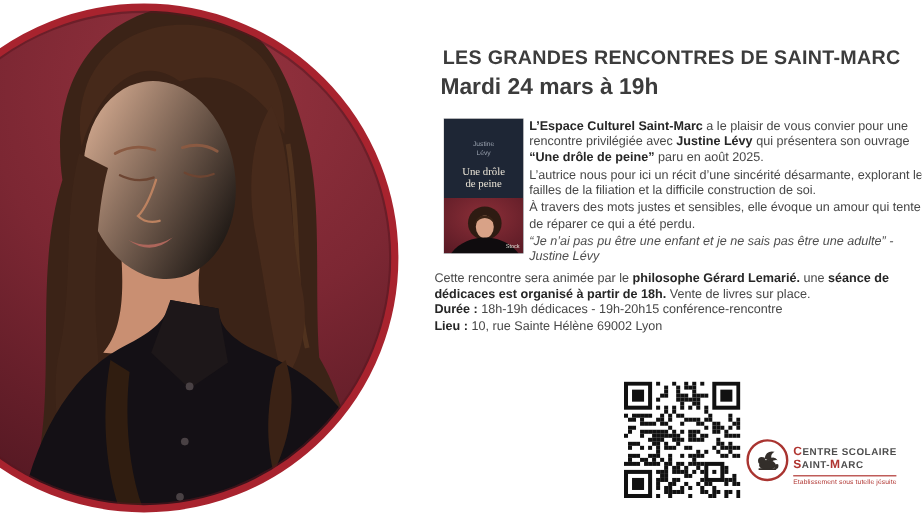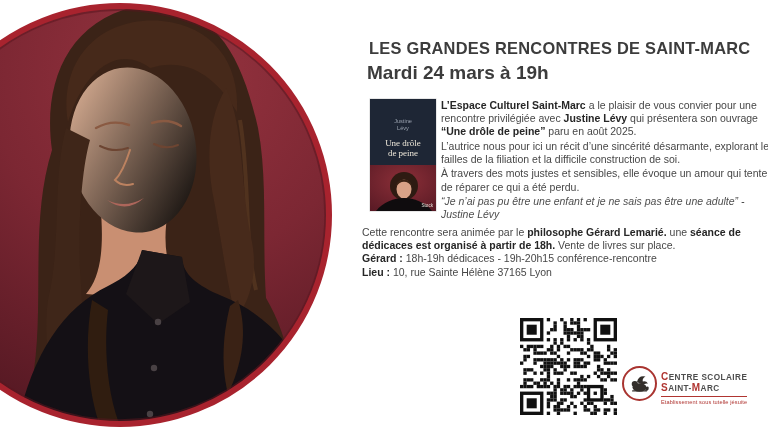--- a/index.html
+++ b/index.html
@@ -130,22 +130,22 @@
 
       <div class="paragraphs">
         <p><b>L’Espace Culturel Saint-Marc</b><span> a le plaisir de vous convier pour une rencontre privilégiée avec </span><b>Justine Lévy</b><span> qui présentera son ouvrage </span><b>“Une drôle de peine”</b><span> paru en août 2025.</span></p>
         <p>L’autrice nous pour ici un récit d’une sincérité désarmante, explorant les failles de la filiation et la difficile construction de soi.</p>
         <p>À travers des mots justes et sensibles, elle évoque un amour qui tente de réparer ce qui a été perdu.</p>
         <p class="quote">“Je n’ai pas pu être une enfant et je ne sais pas être une adulte” - Justine Lévy</p>
       </div>
     </div>
 
     <p class="meeting"><span>Cette rencontre sera animée par le </span><b>philosophe Gérard Lemarié.</b><span> une </span><b>séance de dédicaces est organisé à partir de 18h.</b><span> Vente de livres sur place.</span></p>
-    <p class="detail"><b>Gérard :</b><span> 18h-19h dédicaces - 19h-20h15 conférence-rencontre</span></p>
-    <p class="detail"><b>Lieu :</b><span> 10, rue Sainte Hélène 37165 Lyon</span></p>
+    <p class="detail"><b>Durée :</b><span> 18h-19h dédicaces - 19h-20h15 conférence-rencontre</span></p>
+    <p class="detail"><b>Lieu :</b><span> 10, rue Sainte Hélène 69002 Lyon</span></p>
   </div>
 
   <div class="qr">
     <svg id="qr-svg" width="97" height="97" viewBox="0 0 97 97">
         <rect x="0" y="0" width="97" height="97" fill="#ffffff"></rect>
         <rect x="0" y="0" width="23.413793103448274" height="23.413793103448274" fill="#111"></rect>
         <rect x="3.3448275862068964" y="3.3448275862068964" width="16.72413793103448" height="16.72413793103448" fill="#fff"></rect>
         <rect x="6.689655172413793" y="6.689655172413793" width="10.034482758620689" height="10.034482758620689" fill="#111"></rect>
         <rect x="73.58620689655172" y="0" width="23.413793103448274" height="23.413793103448274" fill="#111"></rect>
         <rect x="76.93103448275862" y="3.3448275862068964" width="16.72413793103448" height="16.72413793103448" fill="#fff"></rect>

